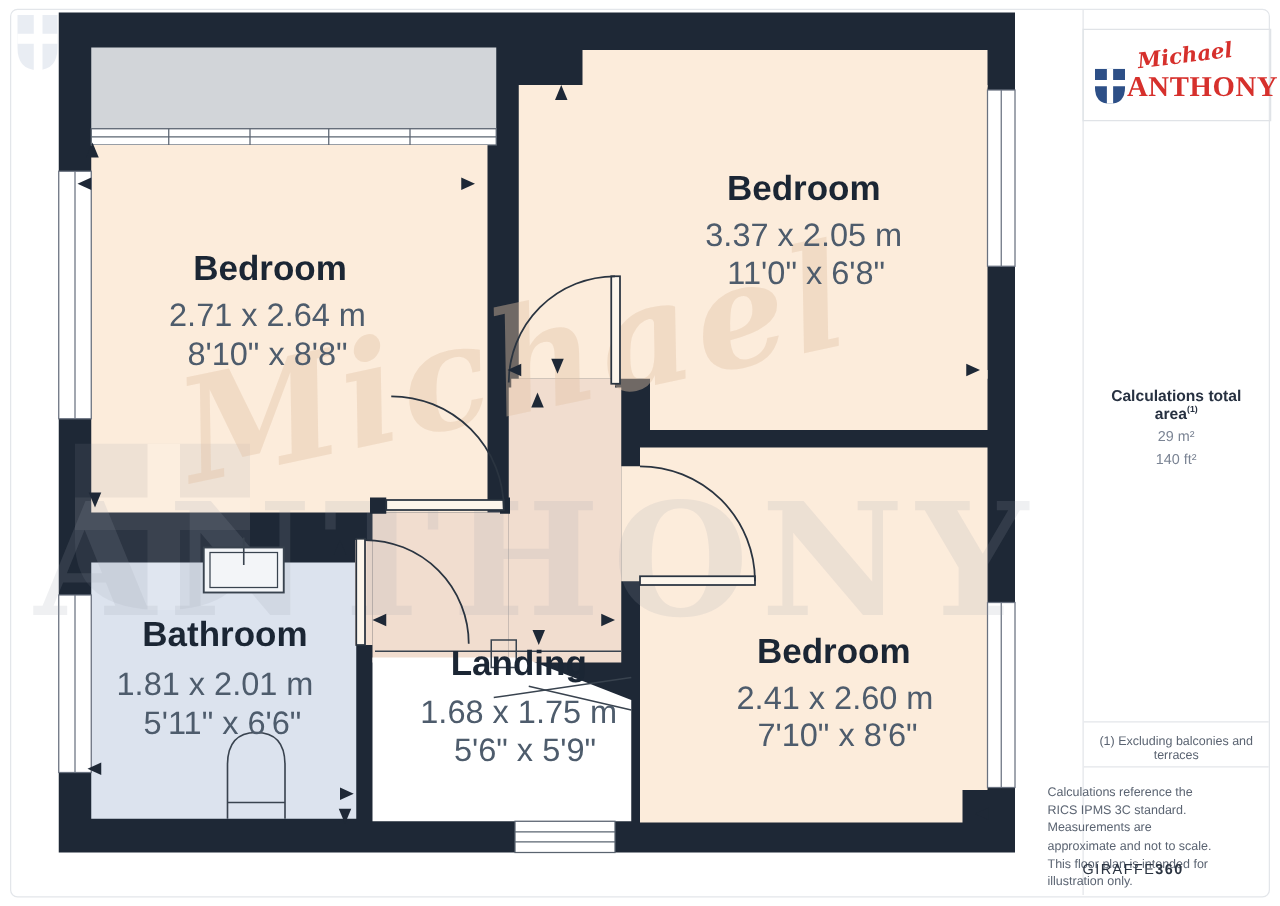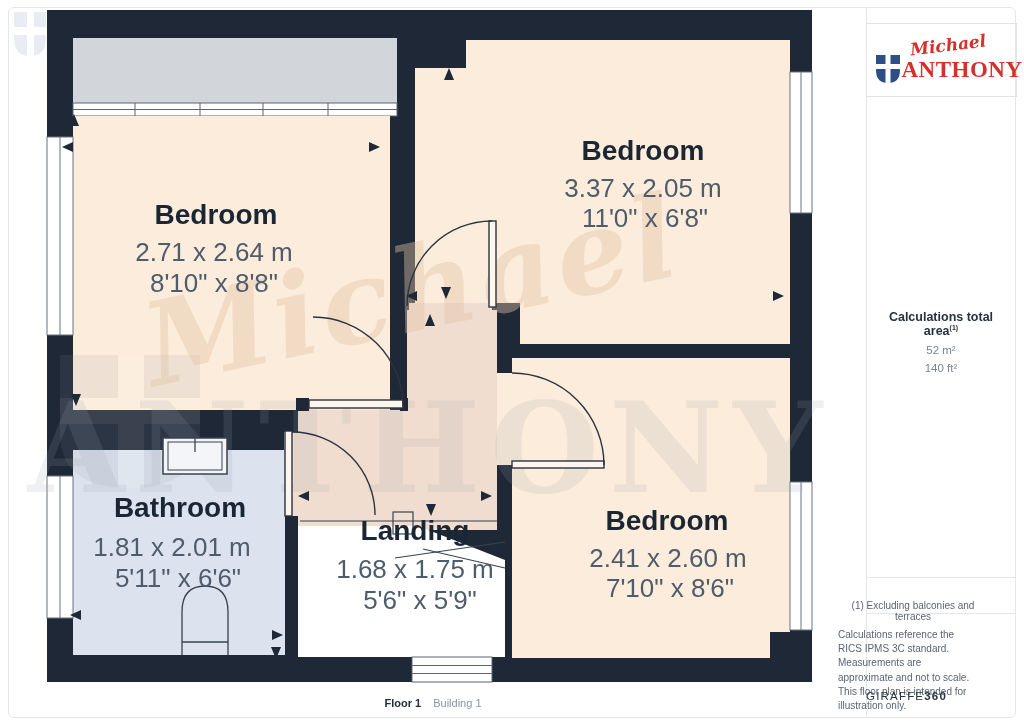--- a/index.html
+++ b/index.html
@@ -17,22 +17,22 @@
   .logo-script{position:absolute;left:34px;top:2px;font-family:"DejaVu Serif",serif;
         font-style:italic;font-weight:bold;font-size:17px;color:#d6302c;transform:rotate(-7deg);}
   .logo-caps{position:absolute;left:26px;top:24px;font-family:"Liberation Serif",serif;
         font-weight:bold;font-size:23px;color:#d6302c;letter-spacing:0.5px;}
   .area-block{position:absolute;left:874px;top:310px;width:134px;text-align:center;}
   .area-title{font-size:12.5px;font-weight:bold;color:#273141;}
   .area-title sup{font-size:7px;}
   .area-val{font-size:11.5px;color:#7b8494;margin-top:6px;}
   .sb-div1{position:absolute;left:867px;top:577px;width:148px;height:1px;background:#e4e6ea;}
   .sb-div2{position:absolute;left:867px;top:613px;width:148px;height:1px;background:#e4e6ea;}
-  .sb-note{position:absolute;left:844px;top:588px;width:138px;text-align:center;
-        font-size:10px;color:#5b6472;margin-top:12px;}
+  .sb-note{position:absolute;left:872px;top:588px;width:138px;text-align:center;
+        font-size:10px;color:#5b6472;}
   .sb-disclaimer{position:absolute;left:838px;top:628px;width:138px;
         font-size:10px;line-height:1.42;color:#5b6472;}
   .sb-giraffe{position:absolute;left:866px;top:690px;width:150px;text-align:left;
         font-size:11.5px;letter-spacing:1.2px;color:#2a3340;}
   .sb-giraffe b{font-weight:bold;}
   
   .footer{position:absolute;left:0;top:697px;width:866px;text-align:center;font-size:11px;}
   .footer .floor{font-weight:bold;color:#232e3c;}
   .footer .building{color:#8b94a2;margin-left:9px;}
 </style>
@@ -188,30 +188,26 @@
       </svg>
       <div class="logo-script">Michael</div>
       <div class="logo-caps">ANTHONY</div>
     </div>
   </div>
 
   <div class="area-block">
     <div class="area-title">
       <span>Calculations total area</span><sup>(1)</sup>
     </div>
-    <div class="area-val">52 m²</div>
+    <div class="area-val">29 m²</div>
     <div class="area-val">140 ft²</div>
   </div>
 
   <div class="sb-div1"></div>
   <div class="sb-div2"></div>
 
   <div class="sb-note">(1) Excluding balconies and terraces</div>
   <div class="sb-disclaimer">Calculations reference the RICS IPMS 3C standard. Measurements are approximate and not to scale. This floor plan is intended for illustration only.</div>
   <div class="sb-giraffe">
     <span>GIRAFFE</span><b>360</b>
   </div>
 
-  <div class="footer">
-    <span class="floor">Floor 1</span>
-    <span class="building">Building 1</span>
-  </div>
 </div>
 
 </body></html>

